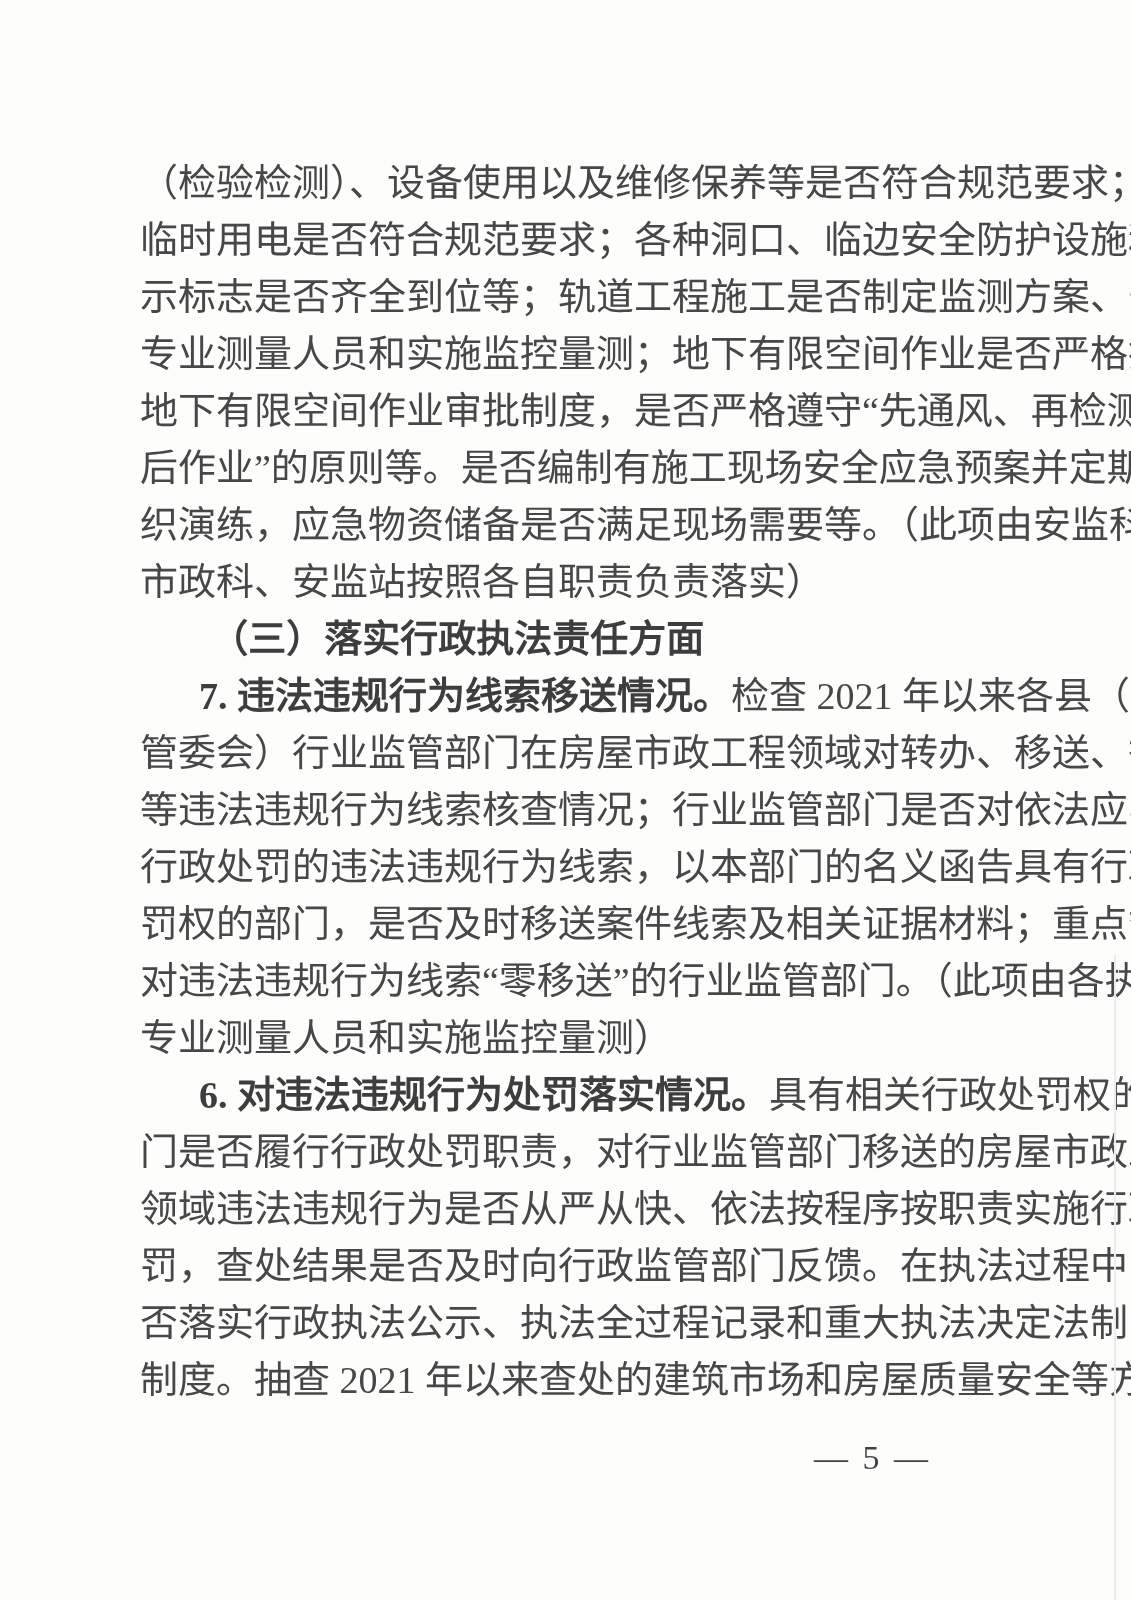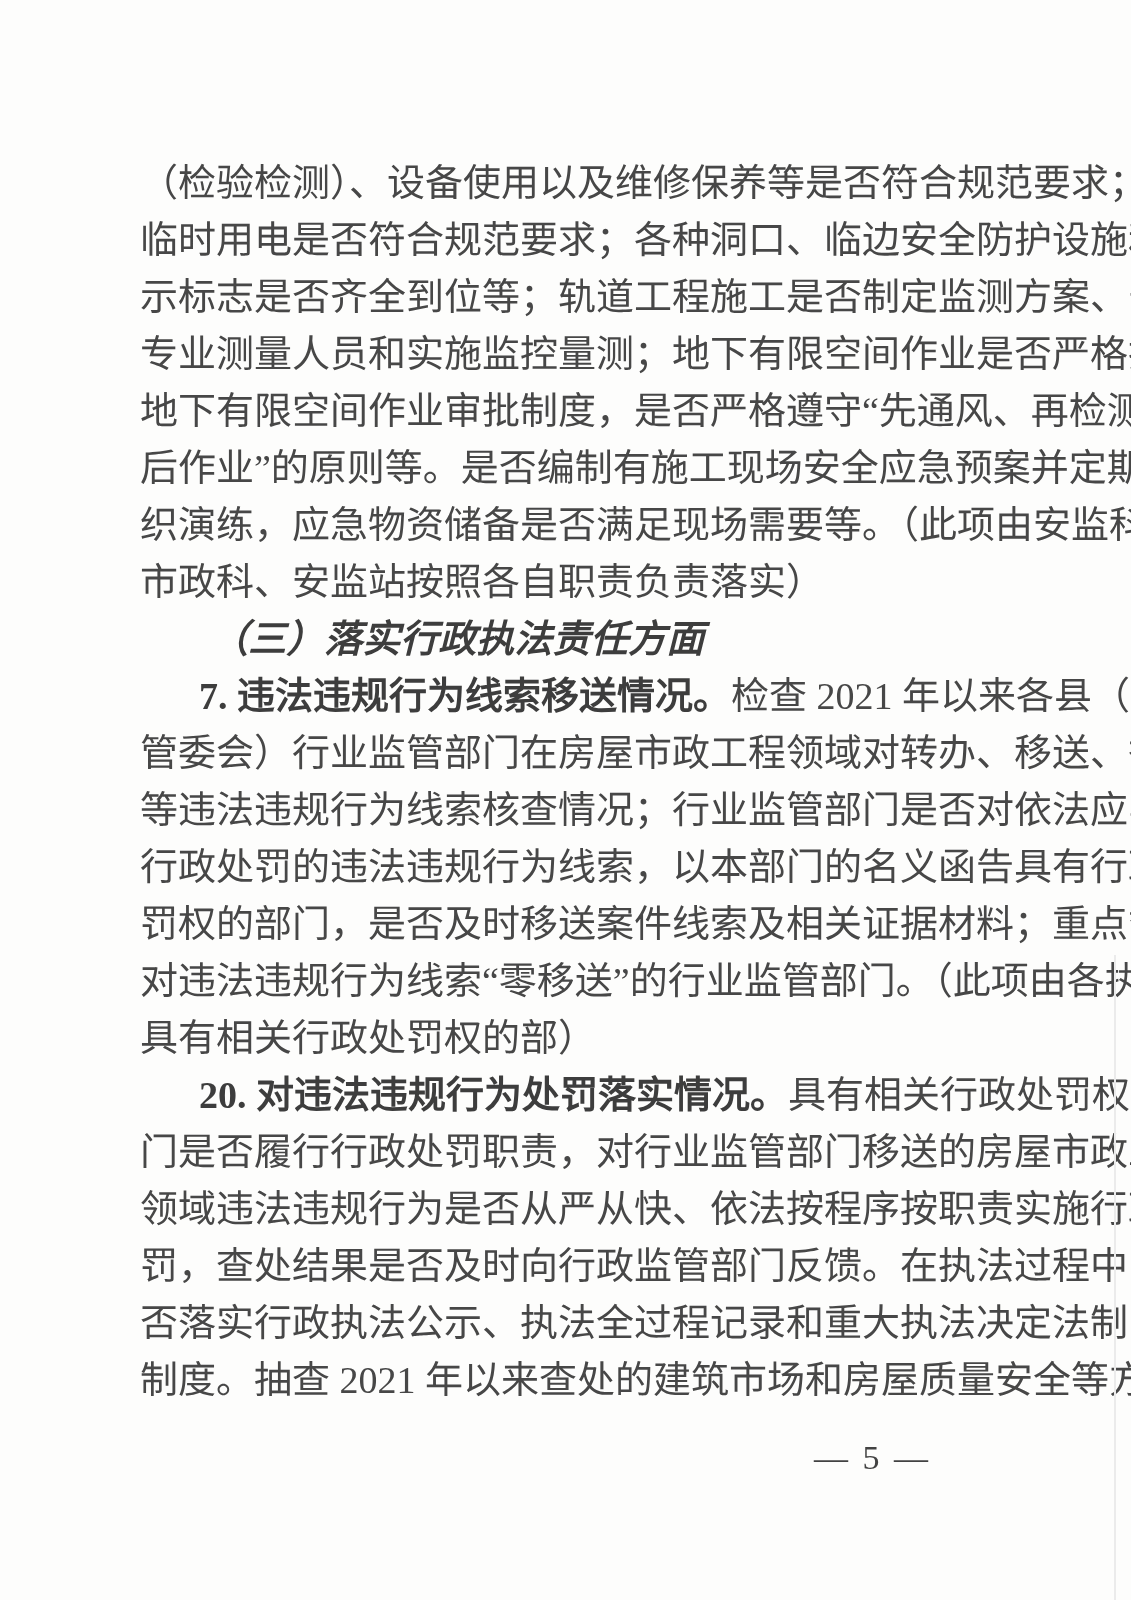--- a/index.html
+++ b/index.html
@@ -35,21 +35,20 @@
   .line.end {
     text-align: right;
     text-align-last: left;
   }
   .line.head {
     text-align: right;
     text-align-last: left;
     text-indent: 1.85em;
     font-weight: 700;
     color: #3d3d3d;
-    font-style: italic;
   }
   .line.pfull {
     text-indent: 1.55em;
   }
   .b {
     font-weight: 700;
     color: #3d3d3d;
   }
   .footer {
     position: absolute;
@@ -82,22 +81,22 @@
       <div class="line full"><span>后作业”的原则等。是否编制有施工现场安全应急预案并定期组</span></div>
       <div class="line full"><span>织演练，应急物资储备是否满足现场需要等。（此项由安监科牵头，</span></div>
       <div class="line end"><span>市政科、安监站按照各自职责负责落实）</span></div>
       <div class="line head"><span class="b">（三）落实行政执法责任方面</span></div>
       <div class="line pfull"><span class="b">7. 违法违规行为线索移送情况。</span><span>检查 2021 年以来各县（区、</span></div>
       <div class="line full"><span>管委会）行业监管部门在房屋市政工程领域对转办、移送、举报</span></div>
       <div class="line full"><span>等违法违规行为线索核查情况；行业监管部门是否对依法应实施</span></div>
       <div class="line full"><span>行政处罚的违法违规行为线索，以本部门的名义函告具有行政处</span></div>
       <div class="line full"><span>罚权的部门，是否及时移送案件线索及相关证据材料；重点督查</span></div>
       <div class="line full"><span>对违法违规行为线索“零移送”的行业监管部门。（此项由各执法</span></div>
-      <div class="line end"><span>具有相关行政处罚权的部）</span></div>
-      <div class="line pfull"><span class="b">20. 对违法违规行为处罚落实情况。</span><span>具有相关行政处罚权的部</span></div>
+      <div class="line end"><span>专业测量人员和实施监控量测）</span></div>
+      <div class="line pfull"><span class="b">6. 对违法违规行为处罚落实情况。</span><span>具有相关行政处罚权的部</span></div>
       <div class="line full"><span>门是否履行行政处罚职责，对行业监管部门移送的房屋市政工程</span></div>
       <div class="line full"><span>领域违法违规行为是否从严从快、依法按程序按职责实施行政处</span></div>
       <div class="line full"><span>罚，查处结果是否及时向行政监管部门反馈。在执法过程中，是</span></div>
       <div class="line full"><span>否落实行政执法公示、执法全过程记录和重大执法决定法制审核</span></div>
       <div class="line full"><span>制度。抽查 2021 年以来查处的建筑市场和房屋质量安全等方面的</span></div>
     </div>
   <div class="footer">— 5 —</div>
   <div class="scan-line"></div>
 </div>
 

